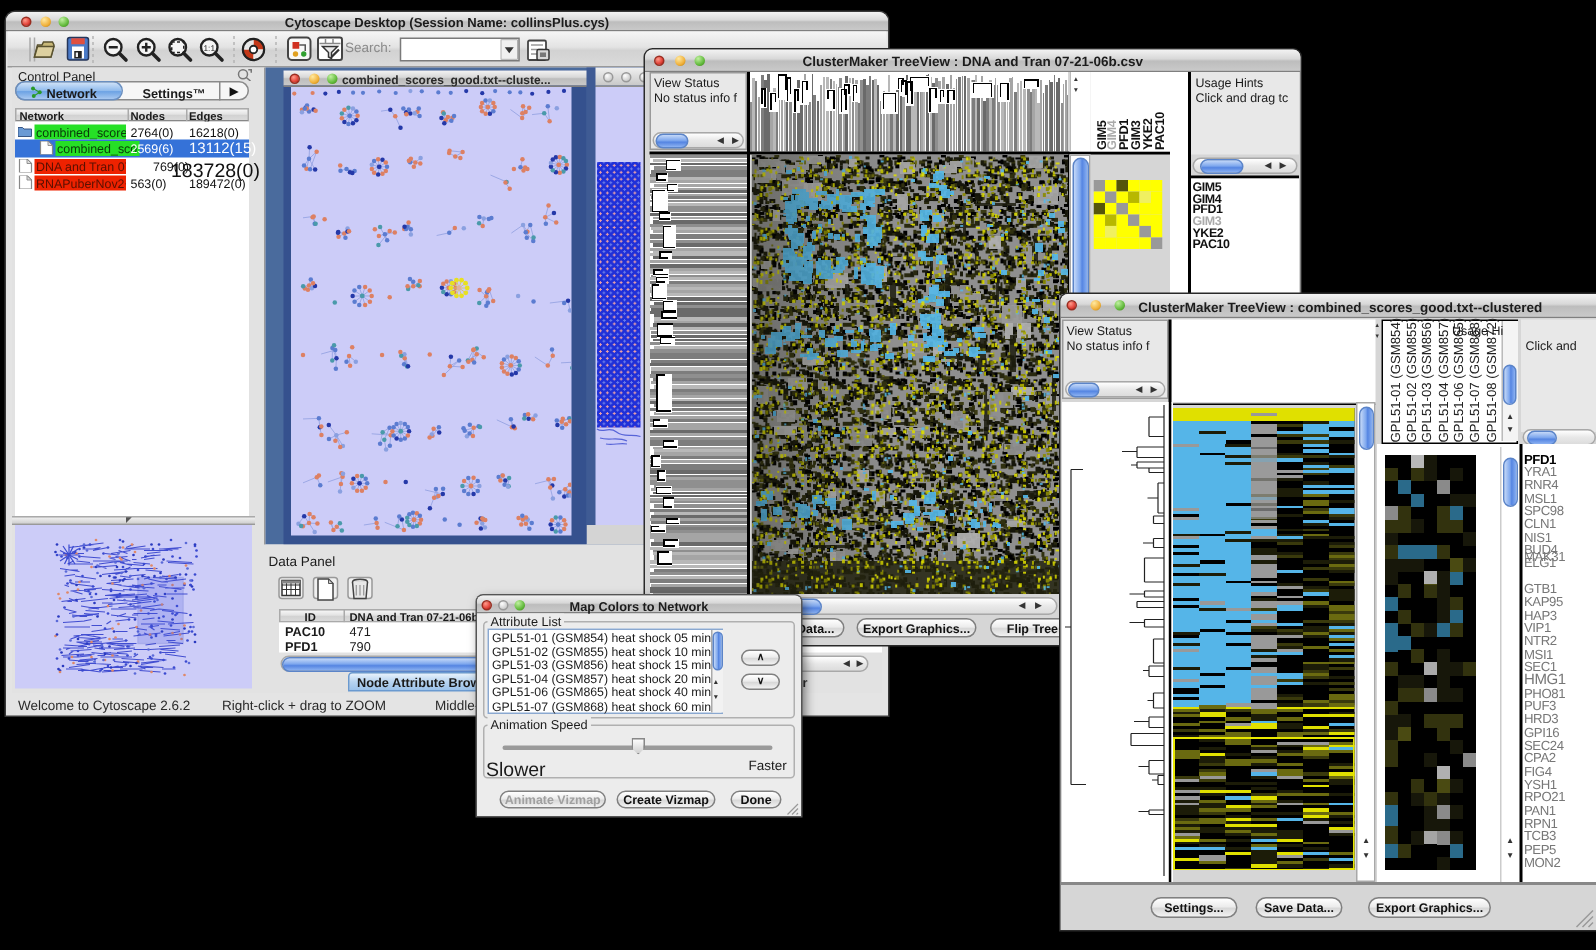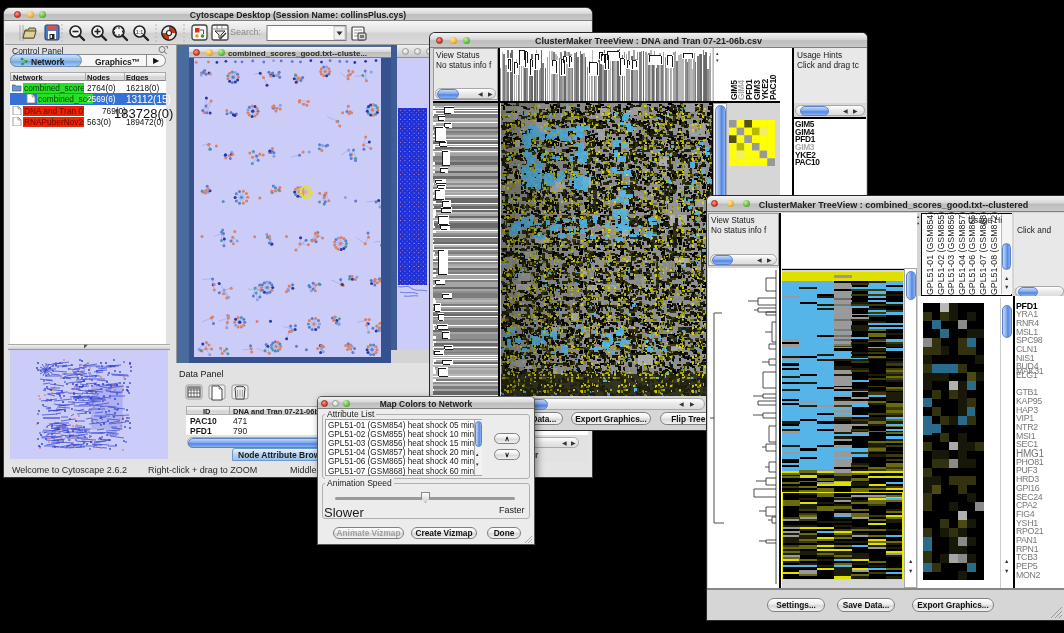--- a/index.html
+++ b/index.html
@@ -114,21 +114,21 @@
   </svg>
 <div class="ab" style="left:10px;top:54px;width:156px;height:13px;background:#f6f6f6;border:1px solid #8a8a8a;border-radius:7px"></div>
 <div class="ab" style="left:10px;top:54px;width:72px;height:13px;background:linear-gradient(180deg,#cfe2f8,#8fbaec 50%,#6da3e4 55%,#a8c8f0);border:1px solid #6a8fc0;border-radius:7px;"></div>
 <svg class="ab" style="left:20px;top:56.5px" width="9" height="9" viewBox="0 0 9 9">
     <circle cx="2" cy="2" r="1.3" fill="#2a9a2a"></circle>
     <circle cx="6.5" cy="4.5" r="1.3" fill="#2a9a2a"></circle>
     <circle cx="2.5" cy="7" r="1.3" fill="#2a9a2a"></circle>
     <path d="M2 2L6.5 4.5L2.5 7" stroke="#2a9a2a" fill="none" stroke-width=".7"></path>
   </svg>
 <div class="st" style="left:31px;top:56.5px;font-size:8.5px;font-weight:bold">Network</div>
-<div class="st" style="left:95px;top:56.5px;font-size:8.5px;font-weight:bold">Graphics™</div>
+<div class="st" style="left:95px;top:56.5px;font-size:8.5px;font-weight:bold">Settings™</div>
 <div class="ab" style="left:146px;top:54px;width:20px;height:13px;border-left:1px solid #8a8a8a"></div>
 <div class="st" style="left:153px;top:56px;font-size:8px;color:#111">▶</div>
 <div class="ab tbi" style="left:10px;top:72px;width:156px;height:9px;border:1px solid #aaa;border-bottom:1px solid #888"></div>
 <div class="st" style="left:13px;top:73px;font-size:7.5px;font-weight:bold">Network</div>
 <div class="st" style="left:87px;top:73px;font-size:7.5px;font-weight:bold">Nodes</div>
 <div class="st" style="left:126px;top:73px;font-size:7.5px;font-weight:bold">Edges</div>
 <div class="ab" style="left:85px;top:72px;width:1px;height:9px;background:#aaa"></div>
 <div class="ab" style="left:124px;top:72px;width:1px;height:9px;background:#aaa"></div>
 <div class="ab" style="left:10px;top:81px;width:156px;height:263px;background:#fff"></div>
 <svg class="ab" style="left:12px;top:82.5px" width="10" height="9" viewBox="0 0 10 9">

